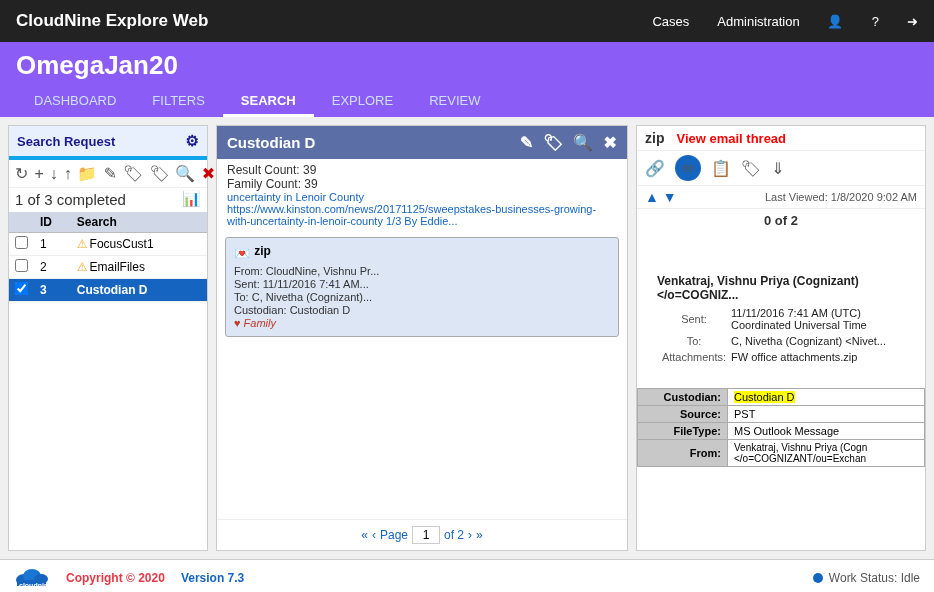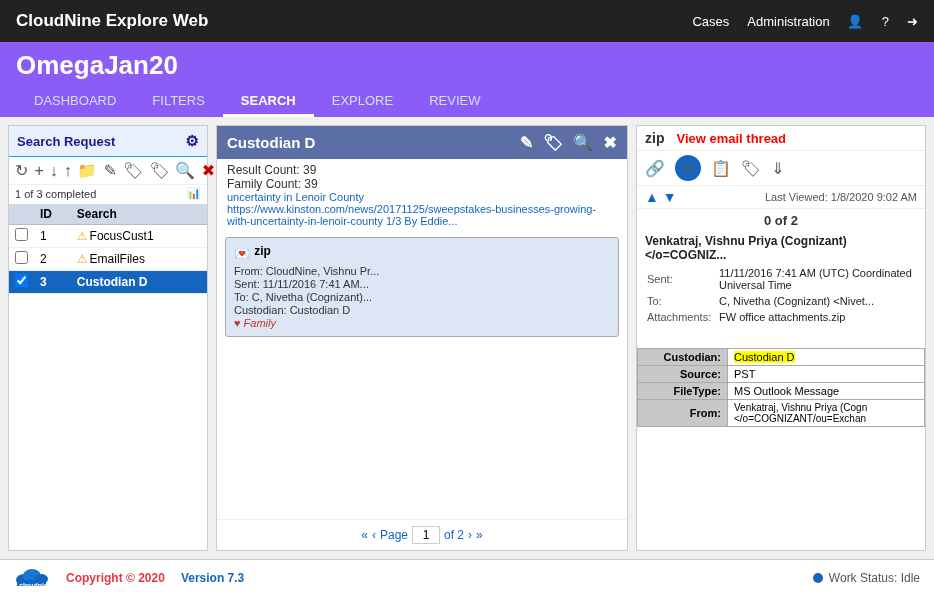--- a/index.html
+++ b/index.html
@@ -9,21 +9,21 @@
     .top-nav {
       background: #222;
       color: #fff;
       height: 42px;
       display: flex;
       align-items: center;
       padding: 0 16px;
       justify-content: space-between;
     }
     .top-nav-brand { font-size: 17px; font-weight: bold; color: #fff; }
-    .top-nav-right { display: flex; align-items: center; gap: 18px; font-size: 13px; }
+    .top-nav-right { display: flex; align-items: center; gap: 28px; font-size: 13px; }
     .top-nav-right span { cursor: pointer; }
 
     
     .sub-header {
       background: #8b5cf6;
       padding: 8px 16px 0 16px;
     }
     .project-title { color: #fff; font-size: 26px; font-weight: bold; padding-bottom: 6px; }
     .tabs { display: flex; gap: 0; }
     .tab {
@@ -53,41 +53,41 @@
     .left-panel {
       background: #fff;
       border: 1px solid #ccc;
       width: 200px;
       flex-shrink: 0;
       display: flex;
       flex-direction: column;
     }
     .panel-header {
       background: #e8f0fe;
-      border-bottom: 1px solid #0ea5e9;
+      border-bottom: 4px solid #0ea5e9;
       padding: 6px 8px;
       display: flex;
       align-items: center;
       justify-content: space-between;
       font-size: 13px;
       font-weight: bold;
       color: #1a1a8c;
     }
     .toolbar-row {
       display: flex;
       align-items: center;
       padding: 4px 6px;
       gap: 6px;
       border-bottom: 1px solid #eee;
       font-size: 16px;
       color: #555;
     }
     .toolbar-row span { cursor: pointer; }
     .completed-row {
-      font-size: 11px;
+      font-size: 15px;
       color: #333;
       padding: 2px 6px 4px 6px;
       display: flex;
       align-items: center;
       justify-content: space-between;
     }
     .search-table { width: 100%; border-collapse: collapse; font-size: 12px; }
     .search-table th {
       background: #d0d8e8;
       padding: 3px 6px;
@@ -194,25 +194,25 @@
       align-items: center;
       justify-content: space-between;
       padding: 3px 8px;
       font-size: 11px;
       color: #555;
       border-bottom: 1px solid #eee;
     }
     .nav-row .nav-arrows { display: flex; gap: 4px; }
     .nav-row .nav-arrows span { cursor: pointer; color: #1565c0; font-size: 14px; }
     .counter { font-size: 13px; color: #333; text-align: center; padding: 4px 0; font-weight: bold; }
-    .email-meta { font-size: 11px; padding: 2px 8px; color: #222; }
+    .email-meta { font-size: 11px; padding: 2px 20px; color: #222; margin-top: 40px; }
     .email-meta .sender { font-weight: bold; font-size: 12px; margin-bottom: 2px; }
     .email-meta table { width: 100%; font-size: 11px; }
     .email-meta td { padding: 1px 0; }
-    .email-meta td:first-child { color: #555; width: 70px; }
+    .email-meta td:first-child { color: #555; width: 70px; text-align: center; }
 
     .detail-table { width: 100%; border-collapse: collapse; font-size: 11px; margin-top: 20px; border-radius: 20px; }
     .detail-table td { border: 1px solid #aaa; padding: 2px 6px; }
     .detail-table .label-cell { background: #c8c8c8; font-weight: bold; text-align: right; width: 90px; }
     .highlight { background: #ffff00; }
 
     
     .bottom-bar {
       background: #fff;
       border-top: 1px solid #ccc;

